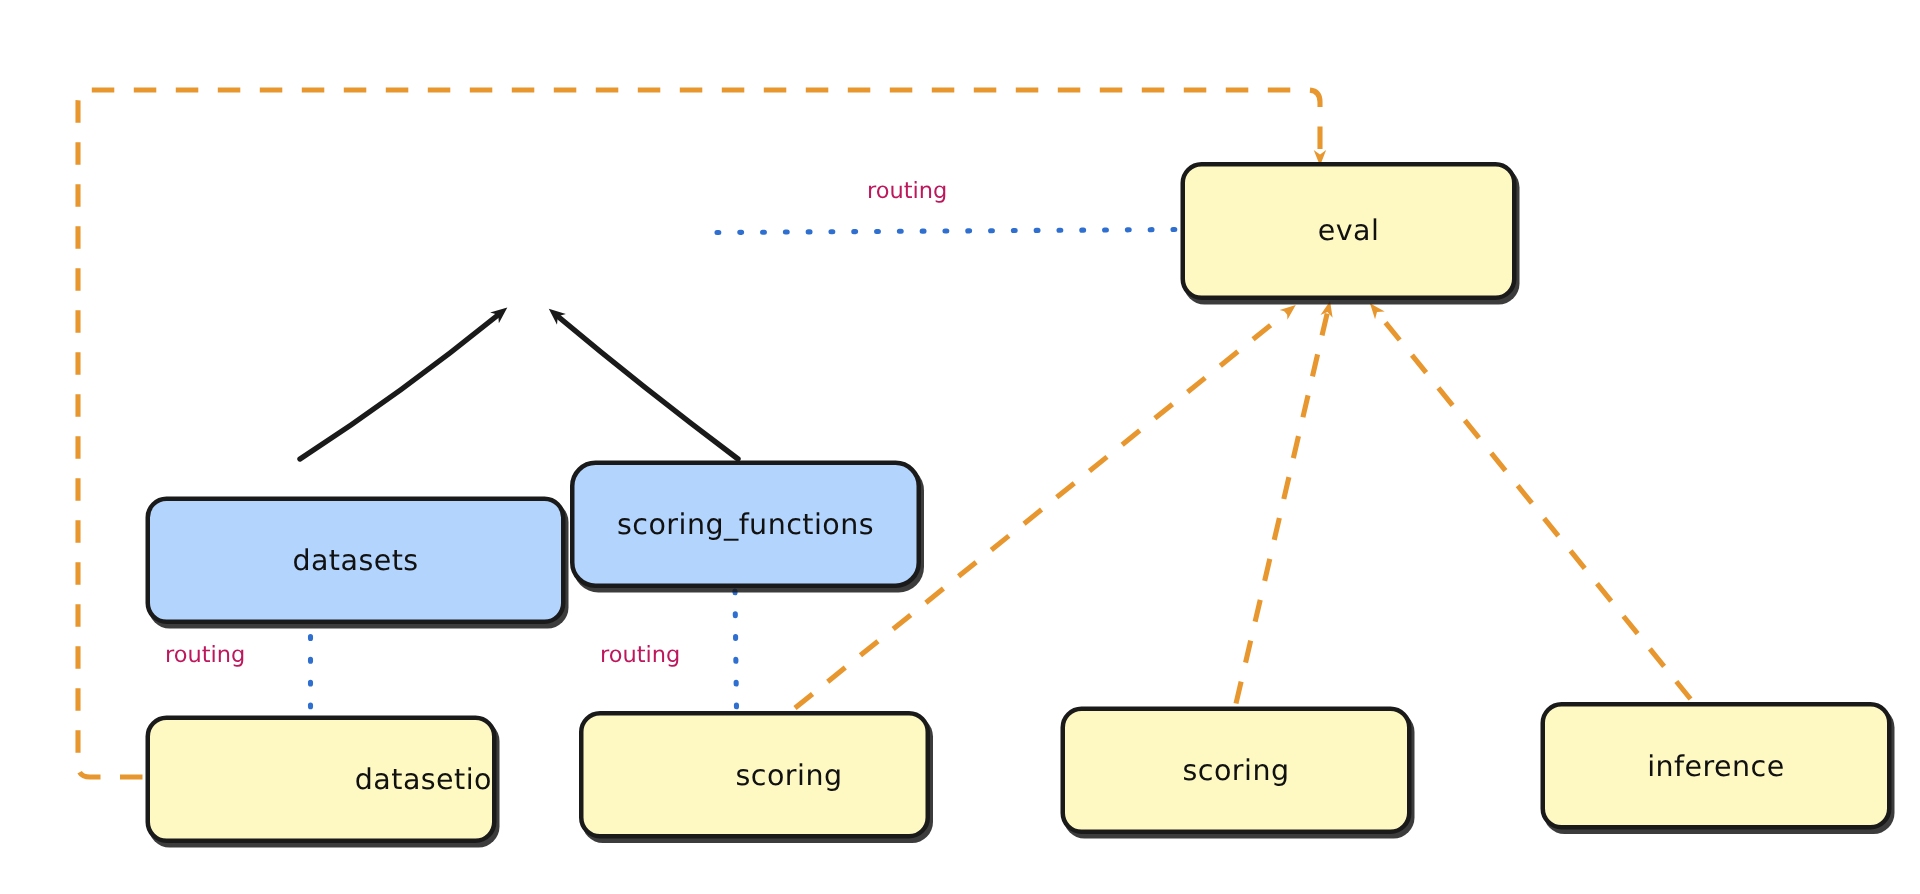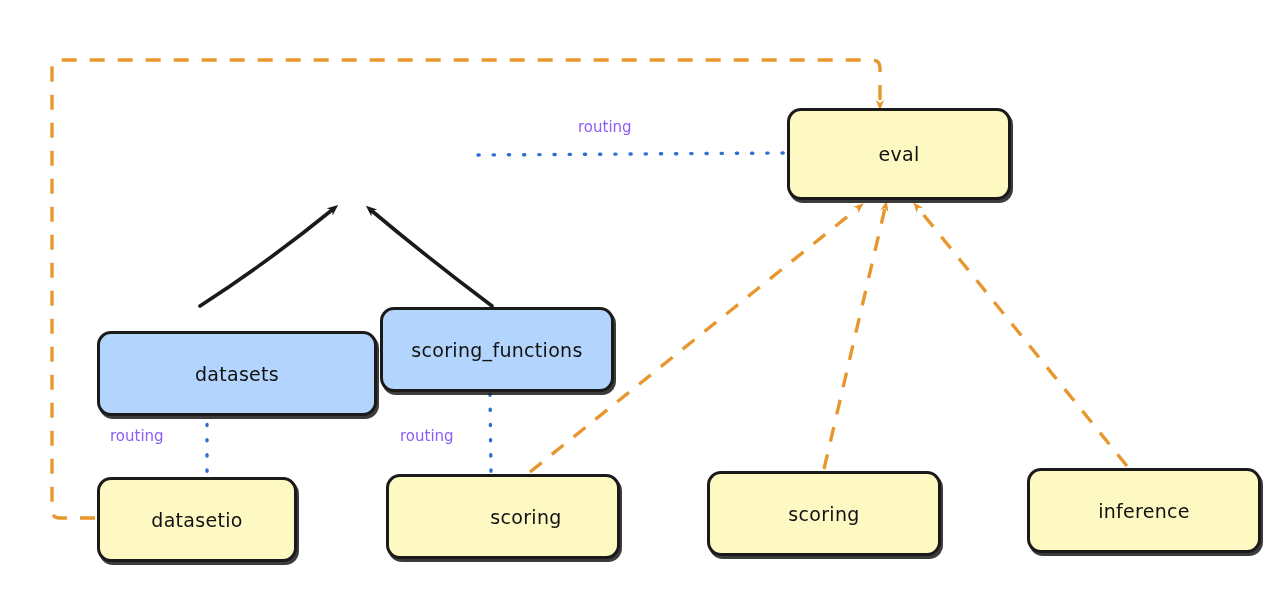--- a/index.html
+++ b/index.html
@@ -37,21 +37,21 @@
     color: #111111;
     letter-spacing: 0.3px;
     box-shadow: 2px 3px 0 rgba(26,26,26,0.85);
   }
   .node.blue  { background: #b3d4fc; }
   .node.green { background: #fef9c3; }
   .edge-label {
     position: absolute;
     font-family: "DejaVu Sans", sans-serif;
     font-size: 15px;
-    color: #8b5cf6;
+    color: #be185d;
     white-space: nowrap;
   }
 </style>
 </head>
 <body>
 
 <div id="canvas">
 
   <svg id="edge-layer" viewBox="0 0 1280 596">
     <defs>
@@ -85,25 +85,25 @@
 
 
   <div class="node green" style="left:787px; top:108px; width:224px; height:92px;">
     <span>eval</span>
   </div>
 
   <div class="node blue" style="left:97px; top:307px; width:280px; height:85px;margin-top:24px;">
     <span>datasets</span>
   </div>
 
-  <div class="node blue" style="left:380px; top:307px; width:234px; height:85px;">
+  <div class="node blue" style="left:380px; top:307px; width:234px; height:85px;border-radius:17px;">
     <span>scoring_functions</span>
   </div>
 
-  <div class="node green" style="left:97px; top:477px; width:200px; height:85px;">
+  <div class="node green" style="left:97px; top:477px; width:234px; height:85px;justify-content:flex-end;">
     <span>datasetio</span>
   </div>
 
   <div class="node green" style="left:386px; top:474px; width:234px; height:85px;padding-left:46px;">
     <span>scoring</span>
   </div>
 
   <div class="node green" style="left:707px; top:471px; width:234px; height:85px;">
     <span>scoring</span>
   </div>

